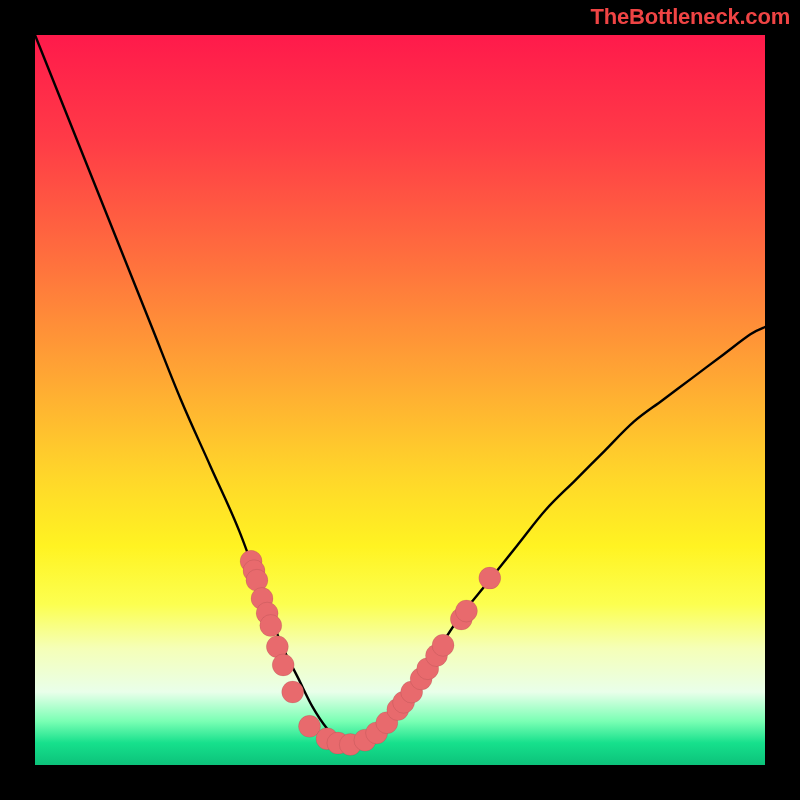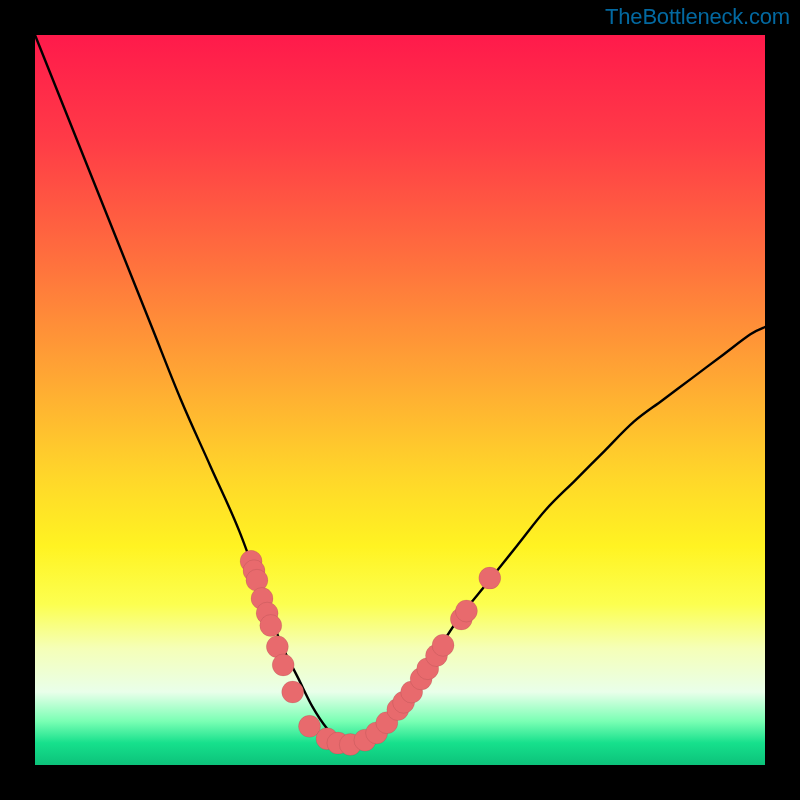--- a/index.html
+++ b/index.html
@@ -35,23 +35,23 @@
       #e9ffea 90%,
       #7affb4 94%,
       #16e08c 97%,
       #0cc27a 100%
     );
   }
   .watermark {
     position: absolute;
     top: 4px;
     right: 10px;
-    color: #0369a1;
+    color: #ef4444;
     font-size: 22px;
-    font-weight: 400;
+    font-weight: 700;
     letter-spacing: -0.2px;
   }
   svg.curve {
     position: absolute;
     left: 0;
     top: 0;
     width: 730px;
     height: 730px;
     overflow: visible;
   }

